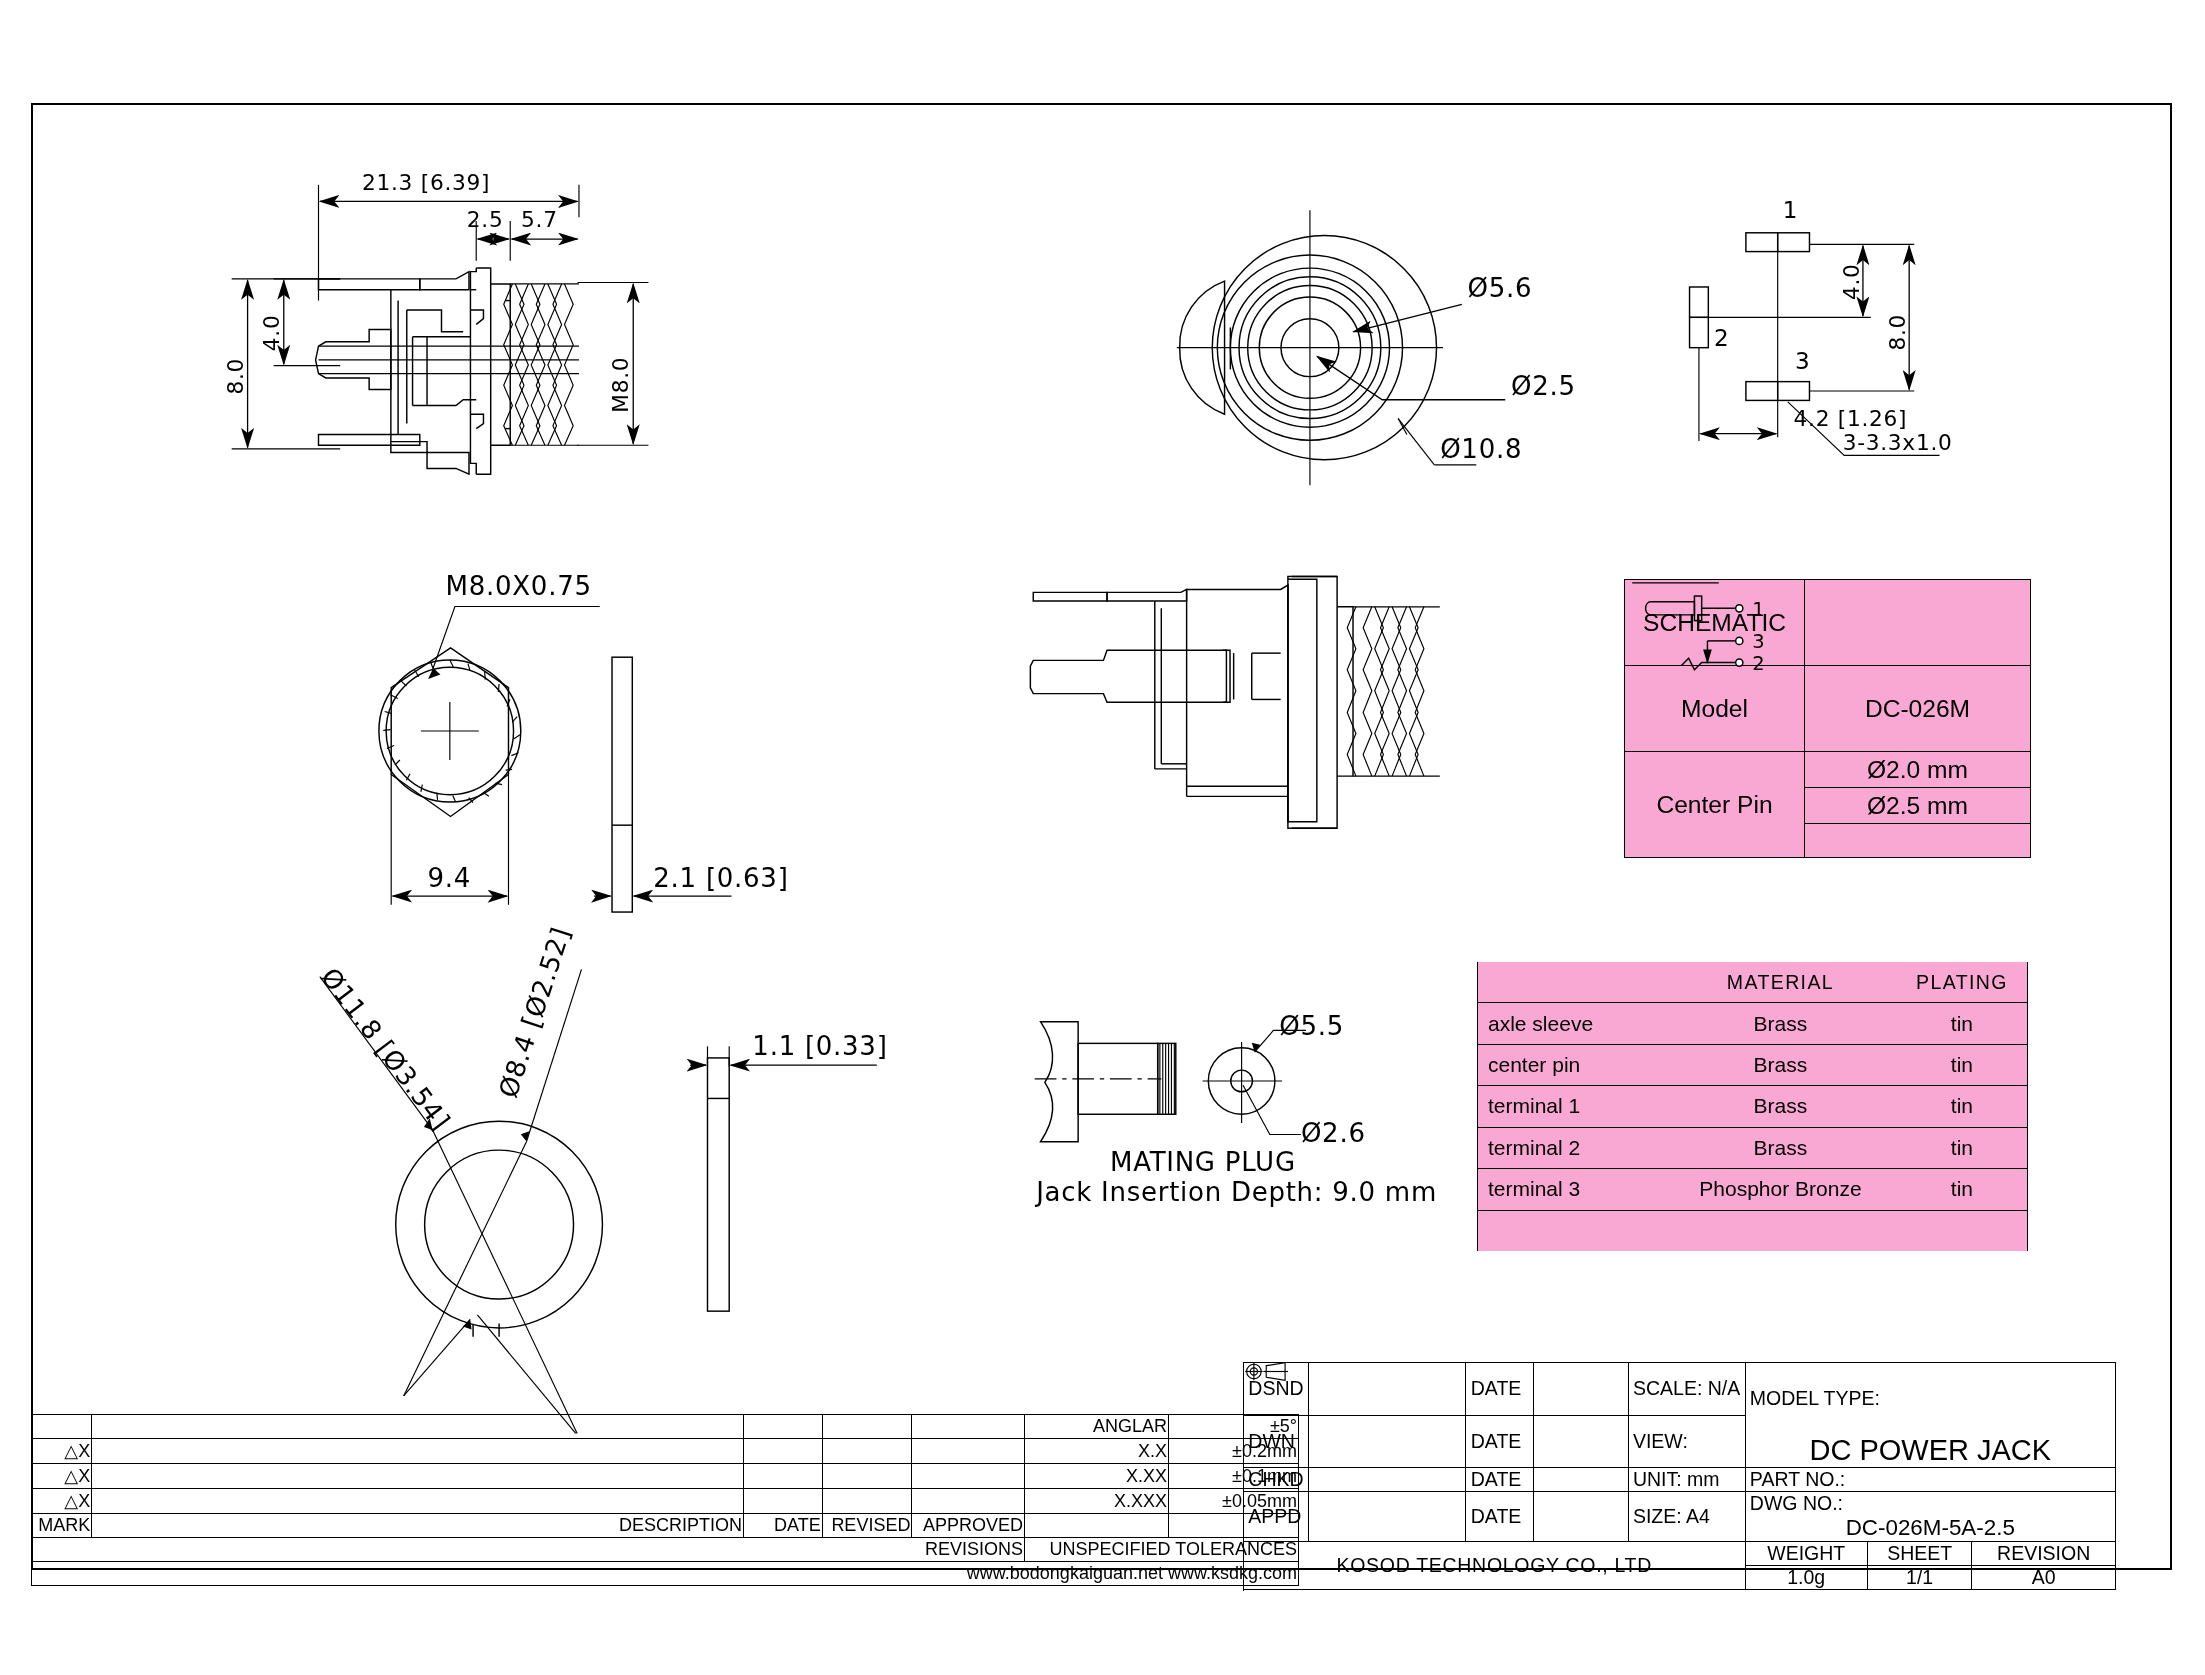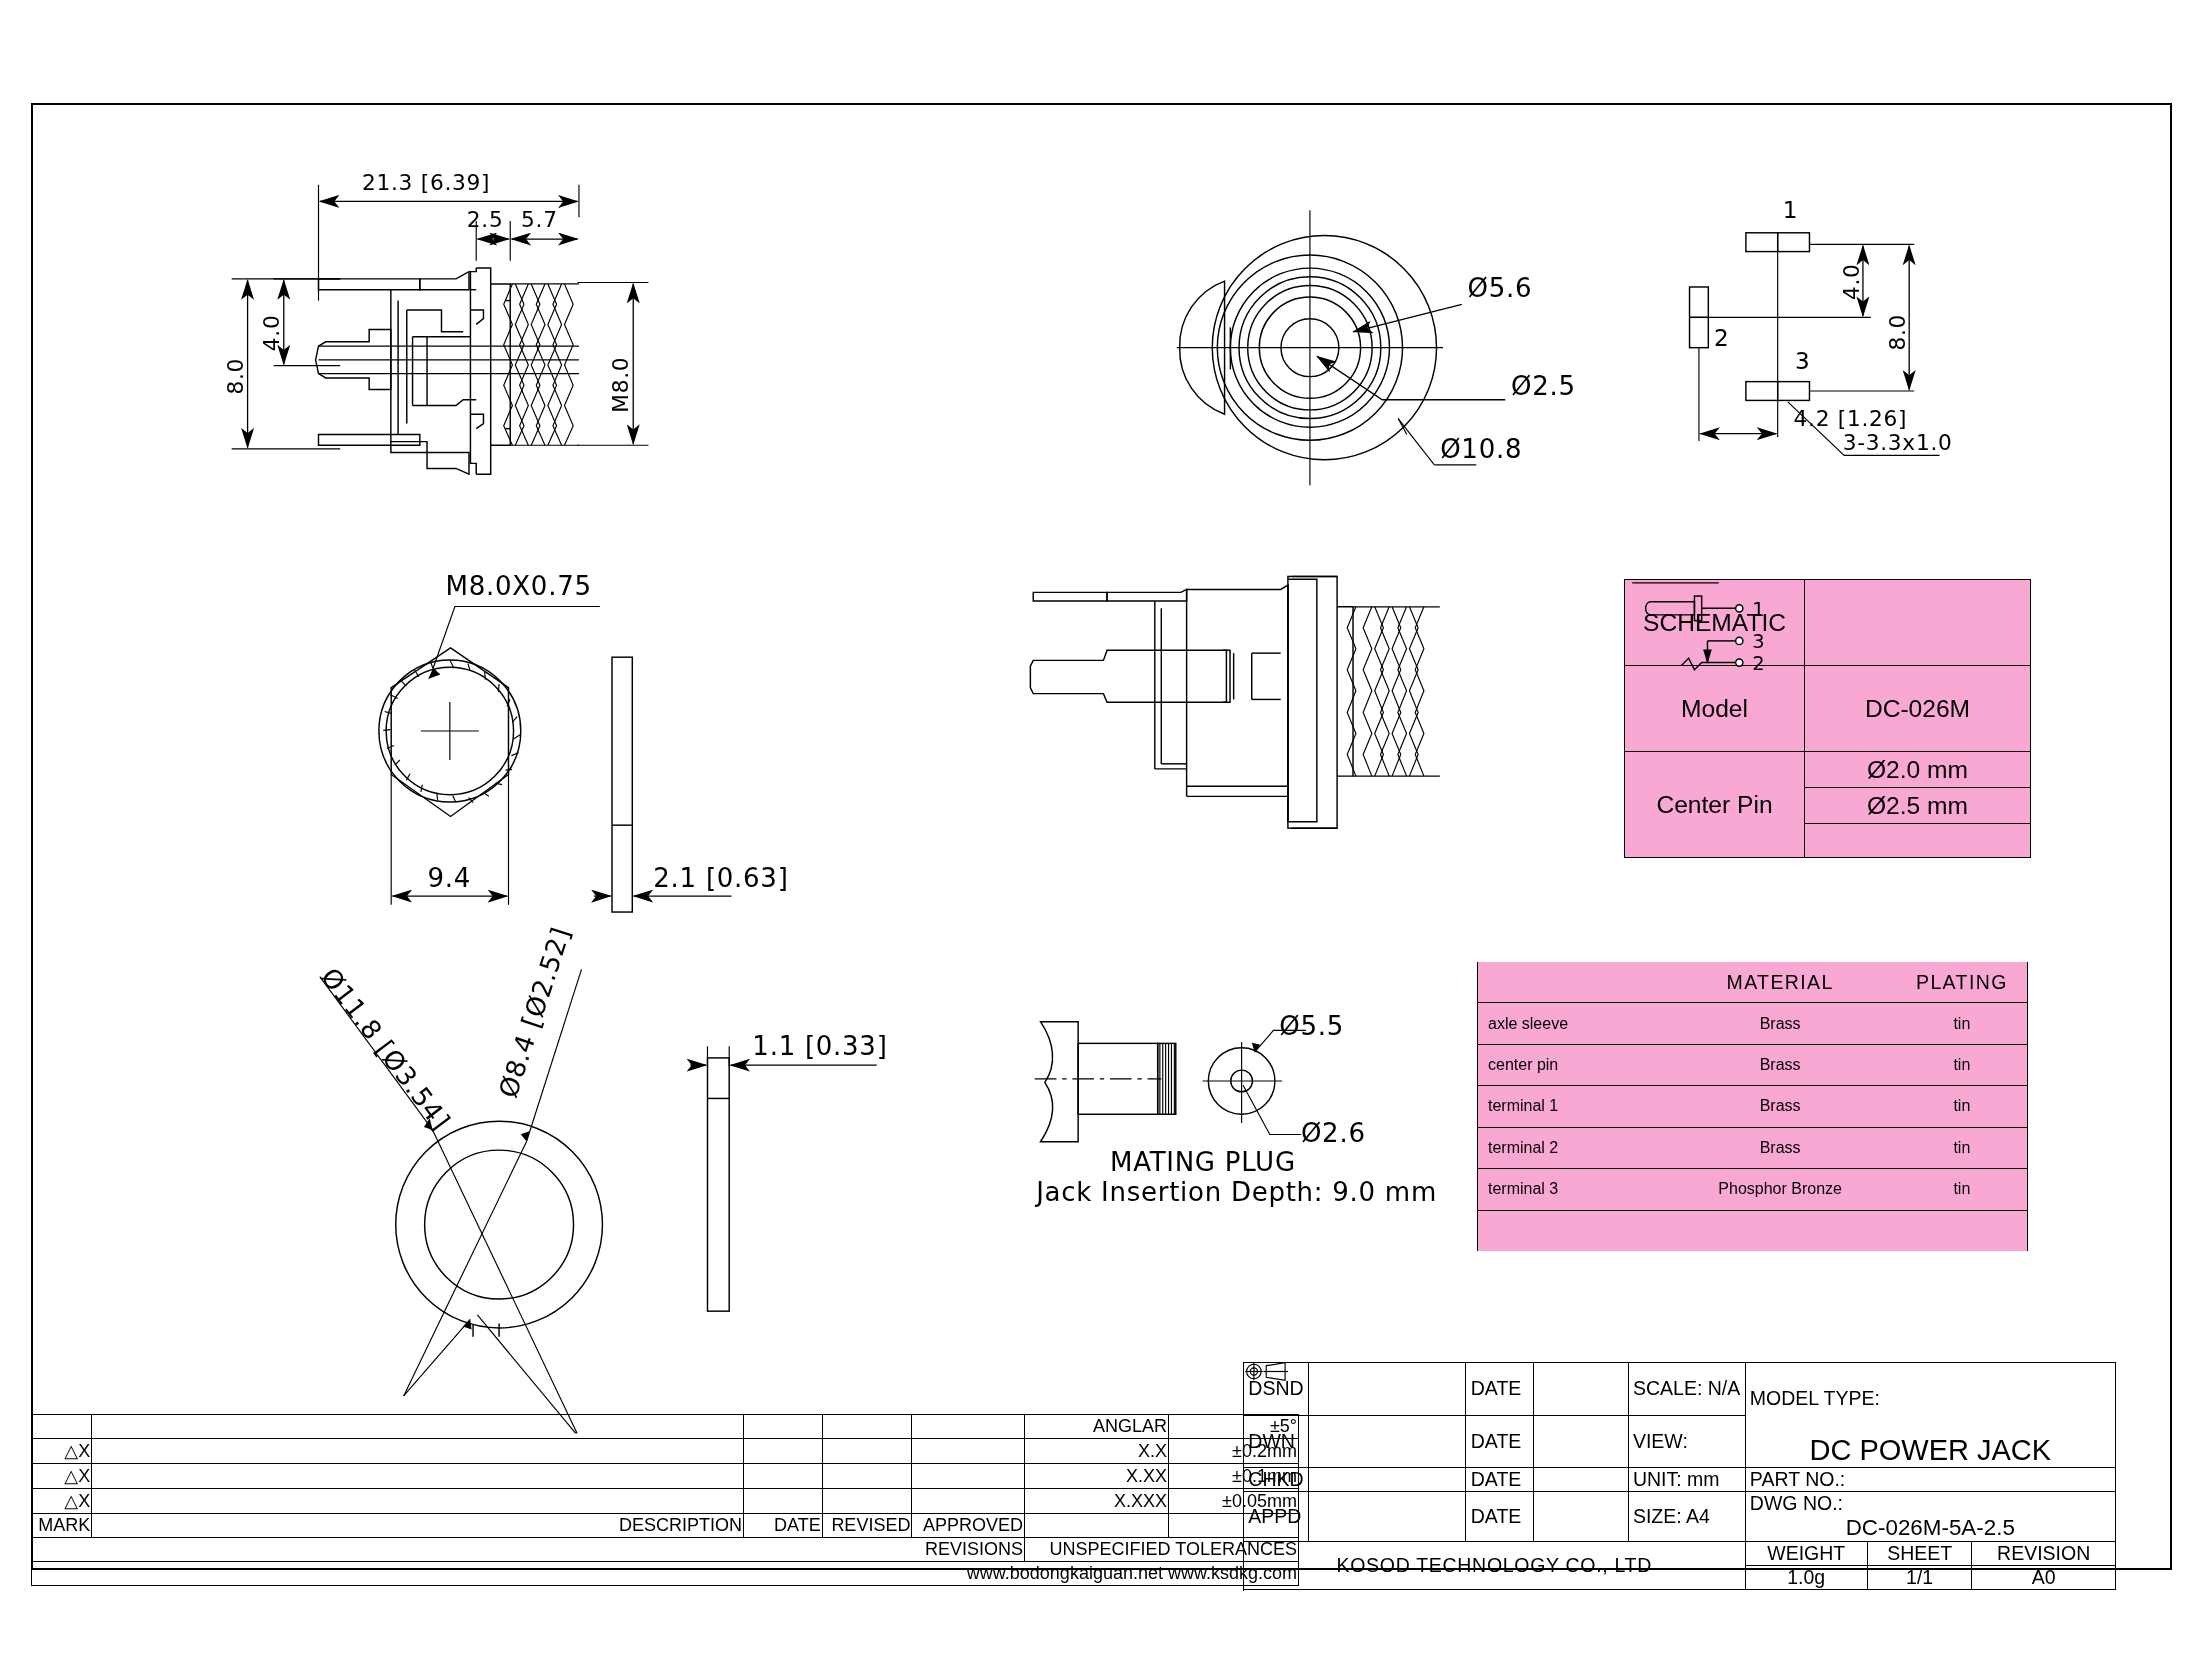--- a/index.html
+++ b/index.html
@@ -20,21 +20,21 @@
   .pinlbl{font-family:"DejaVu Sans",sans-serif;font-size:32px;fill:#000;}
   
   .tbl{position:absolute;border-collapse:collapse;background:#f9a8d4;}
   .tbl td{border:1.4px solid #000;padding:0;text-align:center;vertical-align:middle;}
   
   #schematic-table{left:1624px;top:579px;width:407px;height:279px;}
   #schematic-table td{font-size:24.6px;font-family:"Liberation Sans",sans-serif;}
   .sch-label{width:179px;}
   
   #materials-table{left:1477px;top:962px;width:551px;height:289px;}
-  #materials-table td{font-size:16px;font-family:"Liberation Sans",sans-serif;
+  #materials-table td{font-size:21px;font-family:"Liberation Sans",sans-serif;
                       border-left:none;border-right:none;height:33px;}
   #materials-table{border-left:1.4px solid #000;border-right:1.4px solid #000;}
   #materials-table .c1{width:181px;text-align:left;padding-left:10px;}
   #materials-table .c2{width:239px;}
   #materials-table .c3{width:132px;}
   #materials-table .hdr td{font-size:19.5px;border-top:none;letter-spacing:1.4px;}
   
   #title-block{position:absolute;left:1243px;top:1362px;width:873px;height:208px;}
   #title-block table{border-collapse:collapse;width:100%;height:100%;}
   #title-block td{border:1.4px solid #000;font-size:19.5px;

